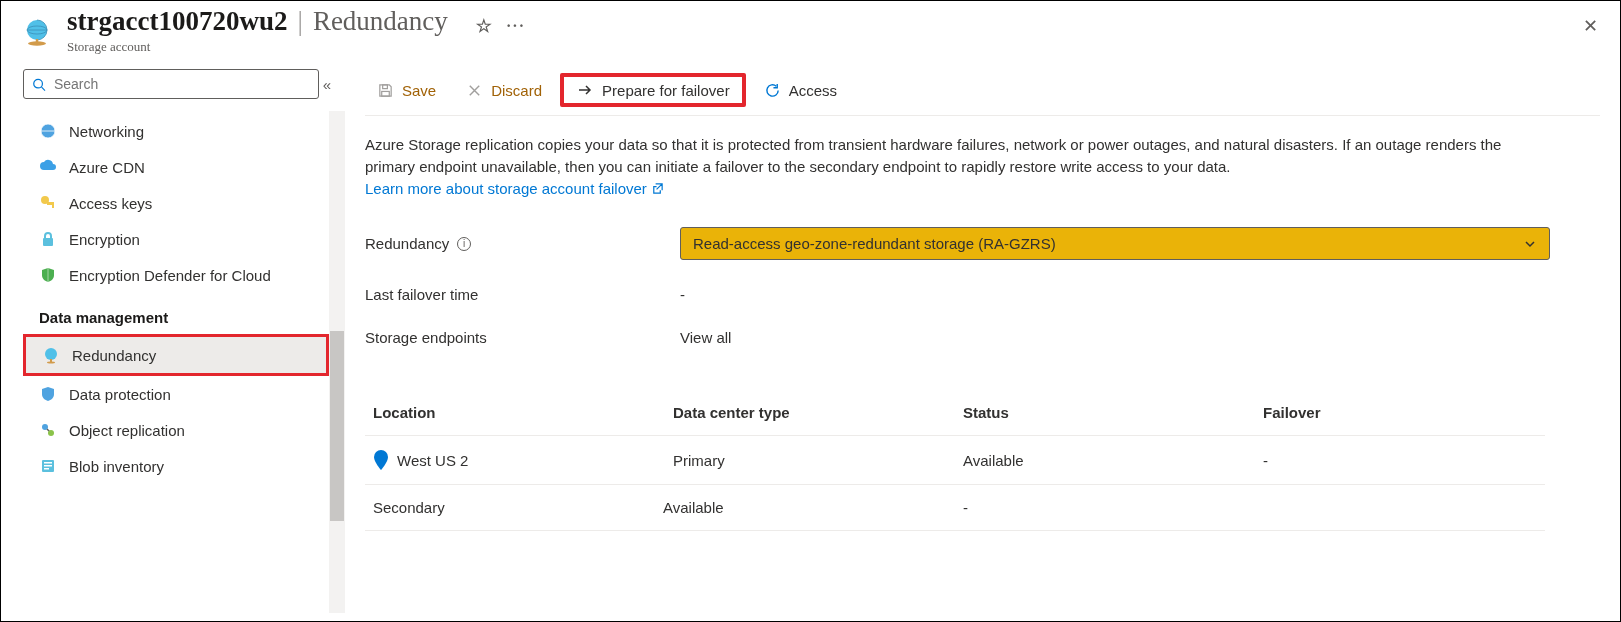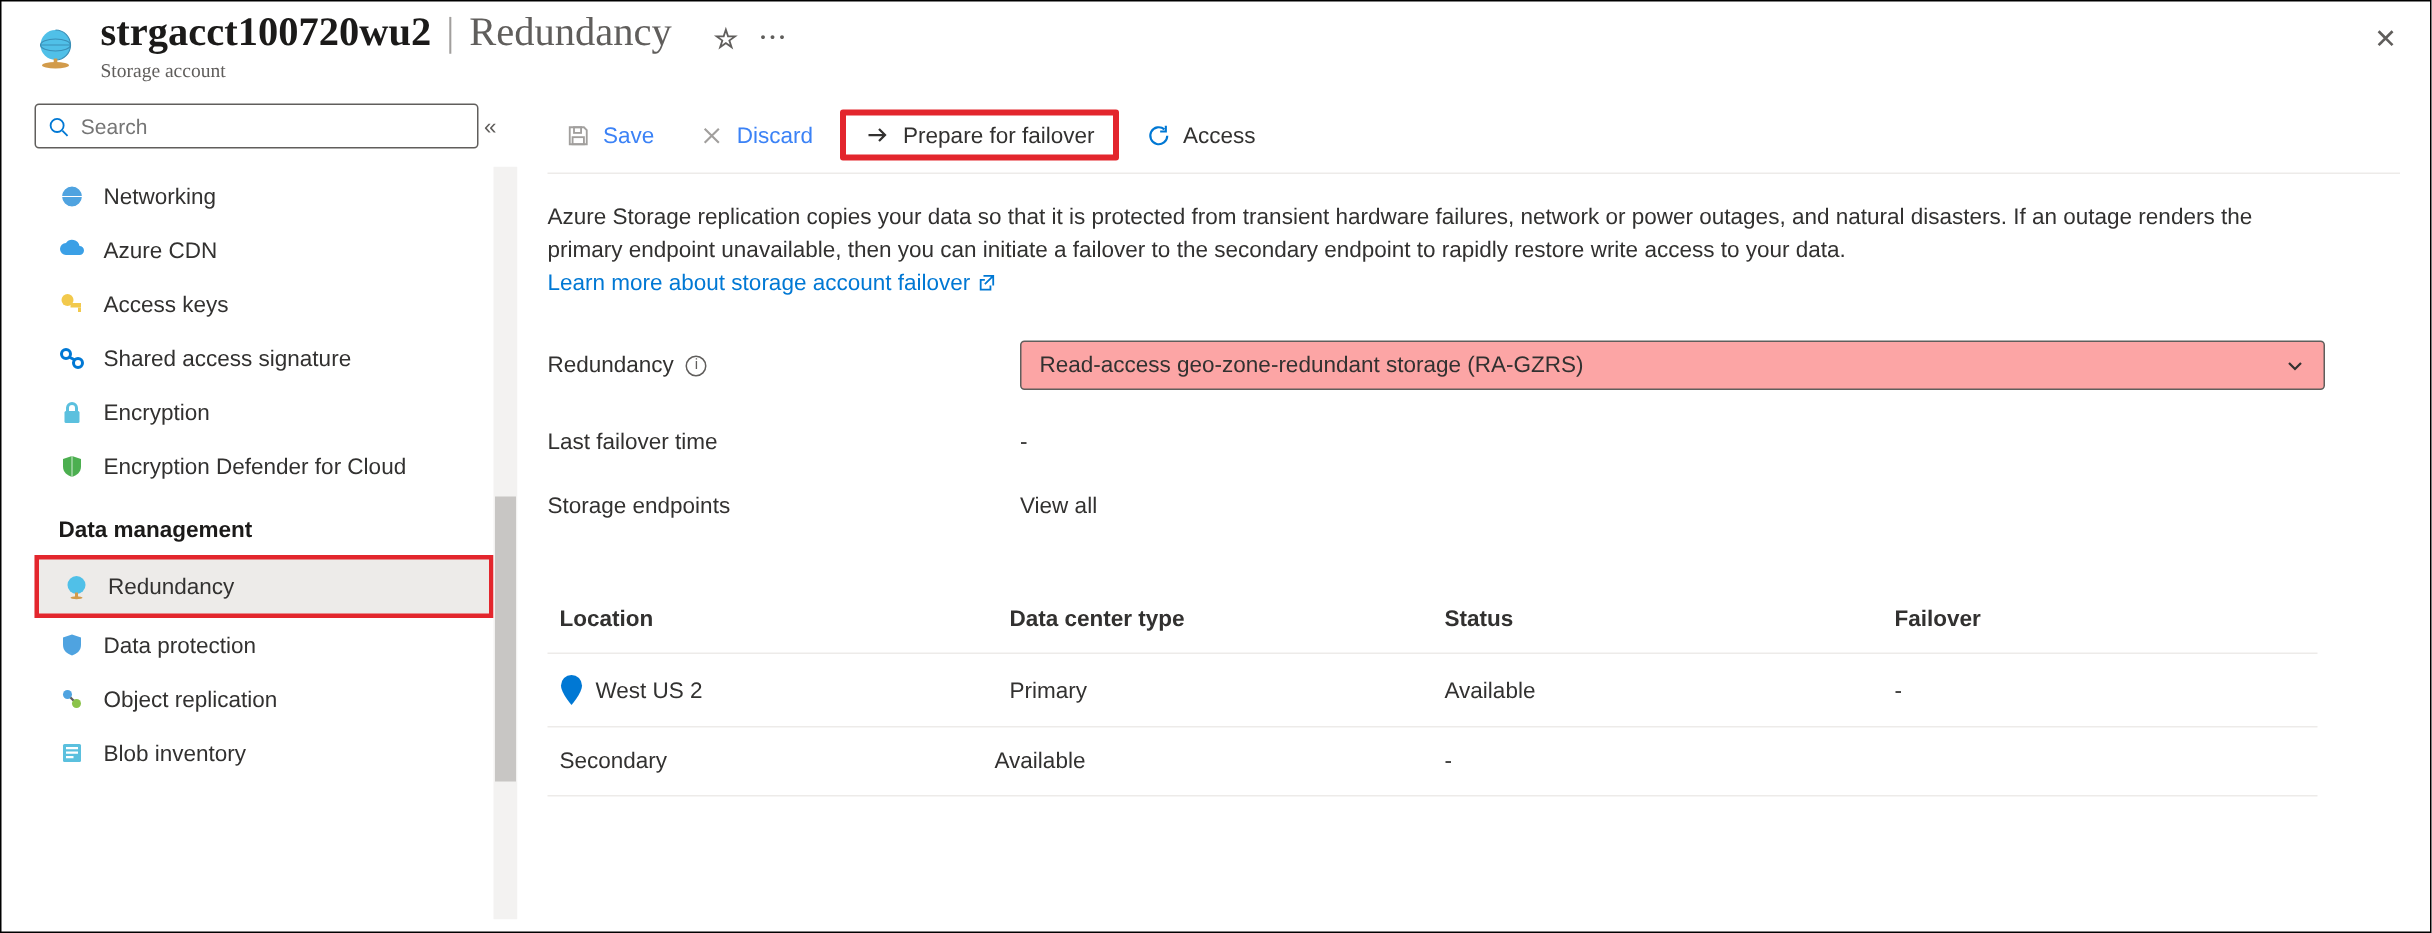--- a/index.html
+++ b/index.html
@@ -164,21 +164,21 @@
   .tool-btn {
     display: flex;
     align-items: center;
     gap: 8px;
     padding: 6px 12px;
     font-size: 15px;
     color: #323130;
     cursor: pointer;
     border-radius: 2px;
   }
-  .tool-btn.disabled { color: #3b82f6; cursor: default; }
+  .tool-btn.disabled { color: #a16207; cursor: default; }
   .tool-btn.highlight {
     border: 4px solid #e3262d;
     padding: 4px 12px;
   }
   .desc {
     margin-top: 18px;
     font-size: 15px;
     color: #323130;
     line-height: 1.45;
     max-width: 1160px;
@@ -199,21 +199,21 @@
   }
   .select {
     flex: 1;
     border: 1px solid #605e5c;
     border-radius: 3px;
     padding: 7px 12px;
     display: flex;
     align-items: center;
     justify-content: space-between;
     font-size: 15px;
-    background: #fca5a5;
+    background: #eab308;
     cursor: pointer;
     max-width: 870px;
   }
   .kv-row {
     display: flex;
     margin-top: 26px;
   }
   .kv-label { width: 315px; font-size: 15px; color: #323130; }
   .kv-value { font-size: 15px; color: #323130; }
   .table {
@@ -308,30 +308,20 @@
                 <circle cx="6" cy="6" r="4" fill="#f2c94c"></circle>
                 <rect x="8" y="8" width="7" height="3" fill="#f2c94c"></rect>
                 <rect x="13" y="11" width="2" height="3" fill="#f2c94c"></rect>
               </svg>
           </span>
           <span>Access keys</span>
         </div>
         <div class="nav-item">
           <span class="icon">
             <svg width="18" height="18" viewBox="0 0 18 18">
-                <circle cx="5" cy="6" r="3" fill="none" stroke="#0078d4" stroke-width="2"></circle>
-                <circle cx="13" cy="12" r="3" fill="none" stroke="#0078d4" stroke-width="2"></circle>
-                <path d="M7 8l4 2" stroke="#0078d4" stroke-width="2"></path>
-              </svg>
-          </span>
-          <span>Shared access signature</span>
-        </div>
-        <div class="nav-item">
-          <span class="icon">
-            <svg width="18" height="18" viewBox="0 0 18 18">
                 <rect x="4" y="8" width="10" height="8" rx="1" fill="#5bc0de"></rect>
                 <path d="M6 8V6a3 3 0 016 0v2" stroke="#5bc0de" stroke-width="2" fill="none"></path>
               </svg>
           </span>
           <span>Encryption</span>
         </div>
         <div class="nav-item">
           <span class="icon">
             <svg width="18" height="18" viewBox="0 0 18 18">
                 <path d="M9 2l6 2v5c0 4-3 6-6 7-3-1-6-3-6-7V4z" fill="#4caf50"></path>

